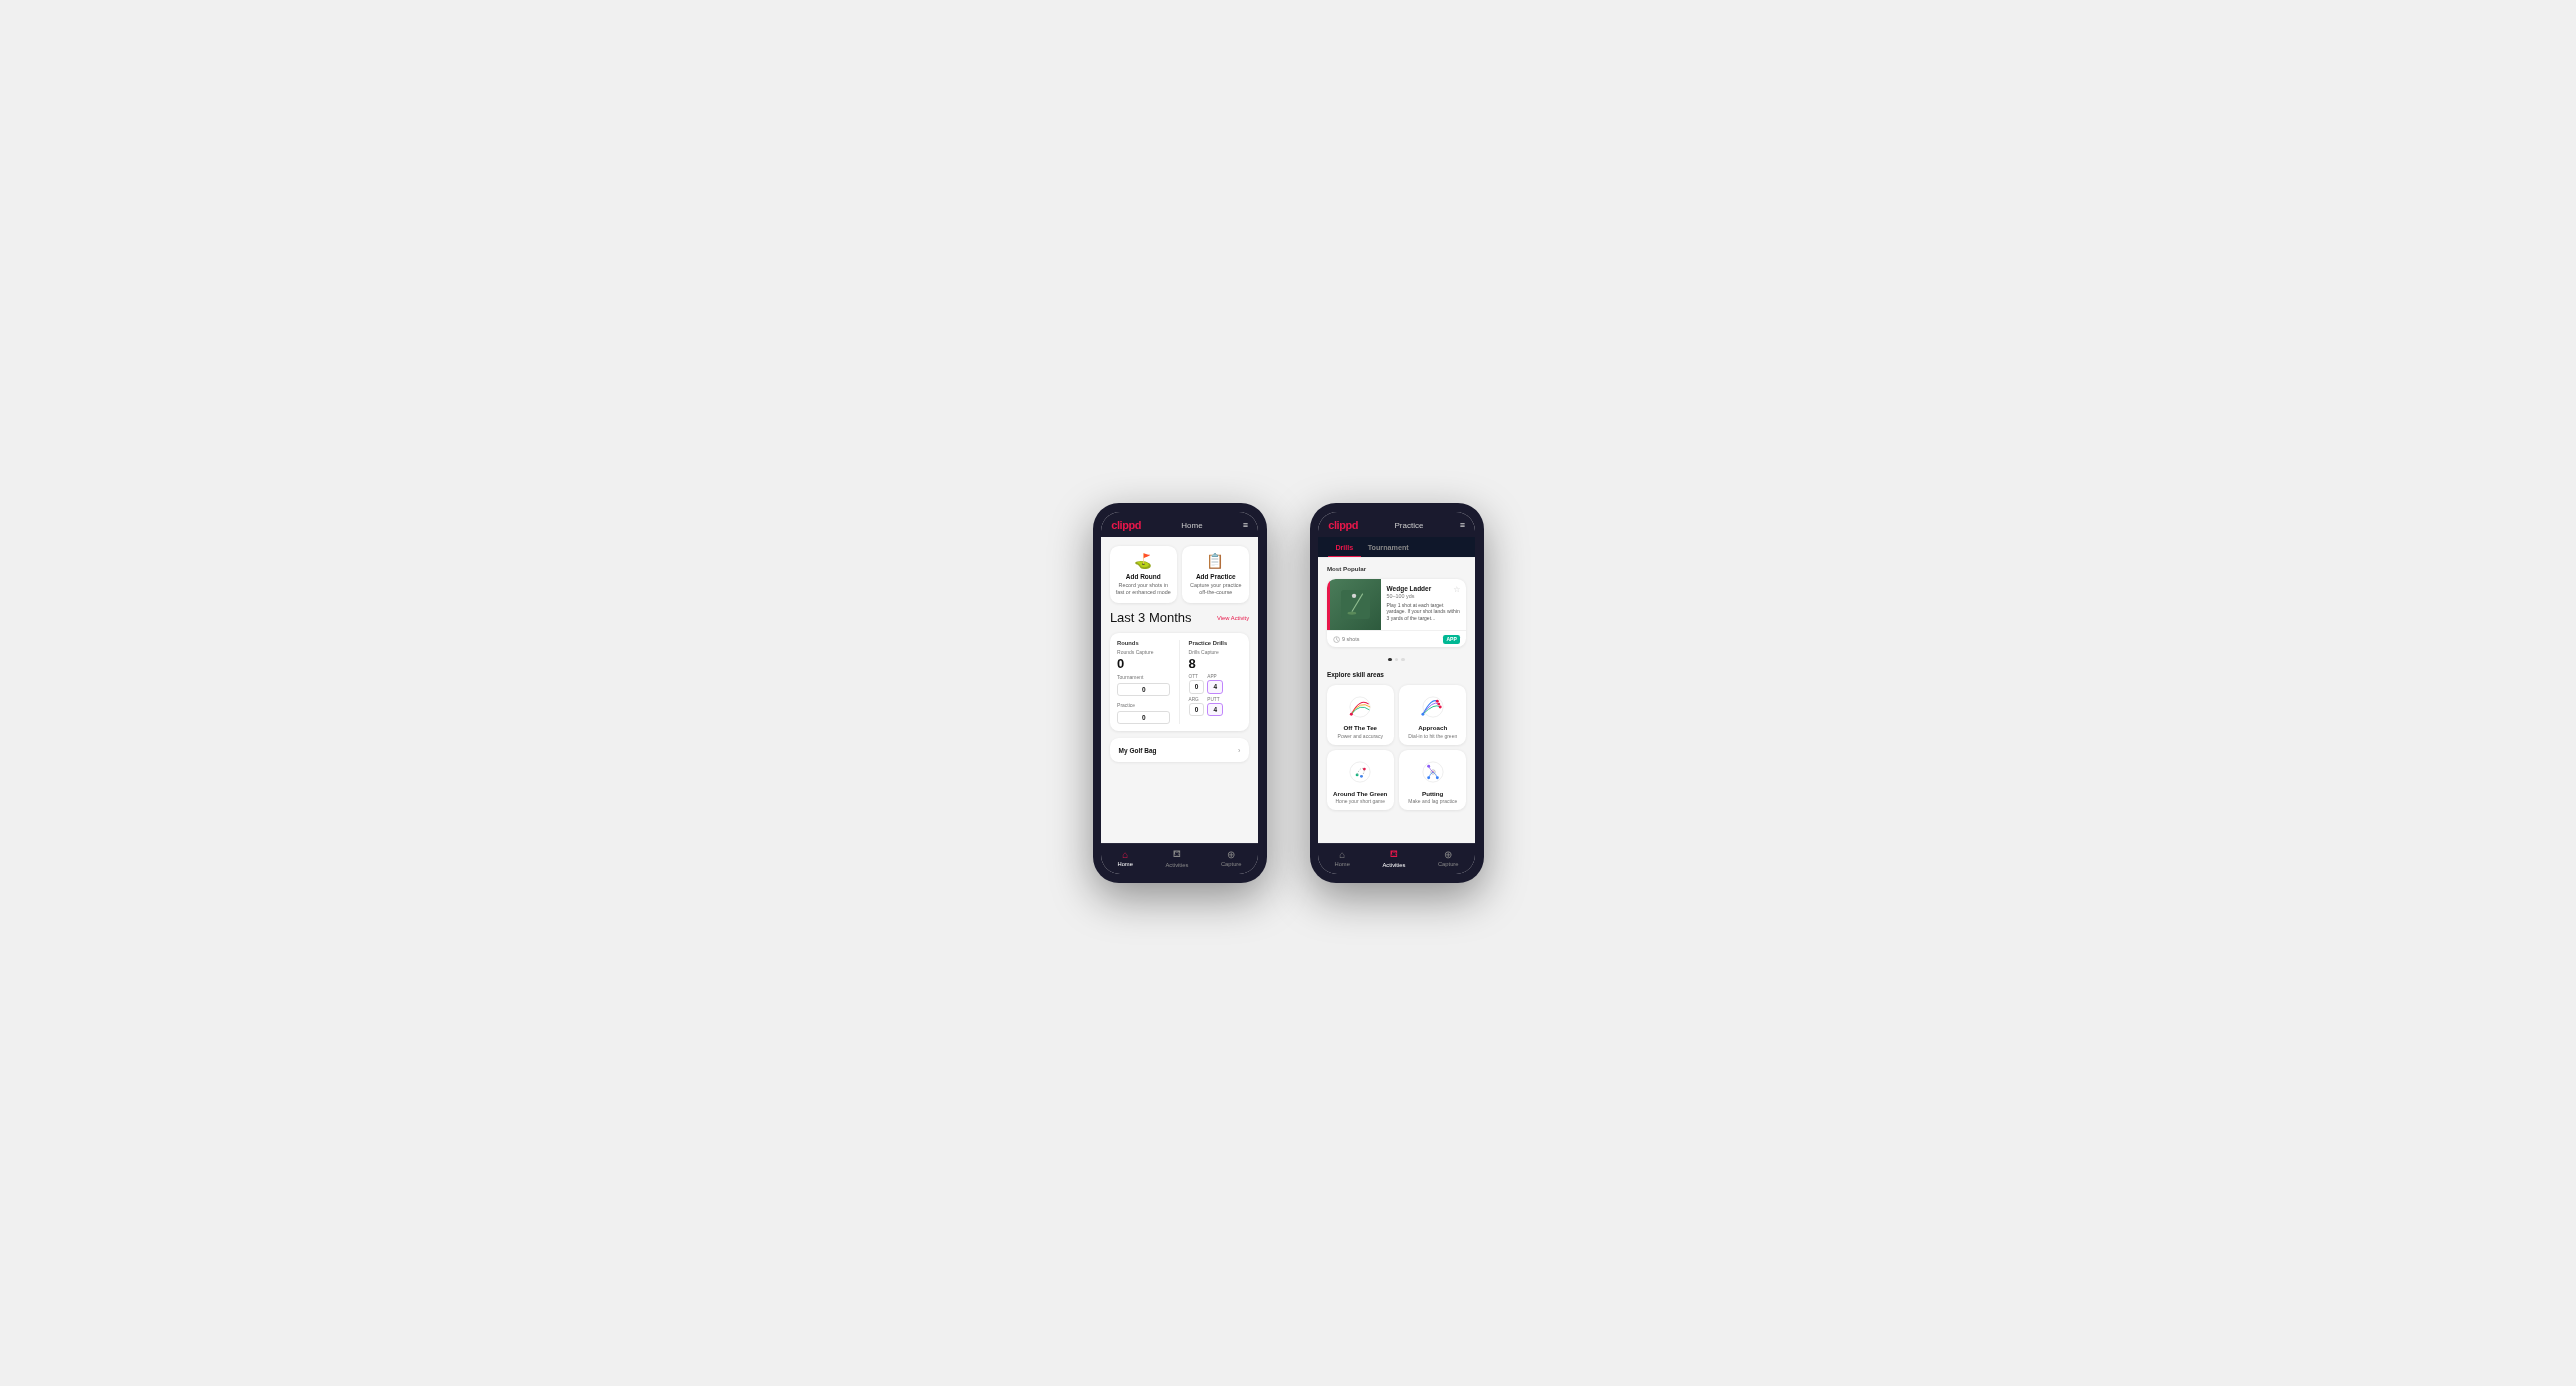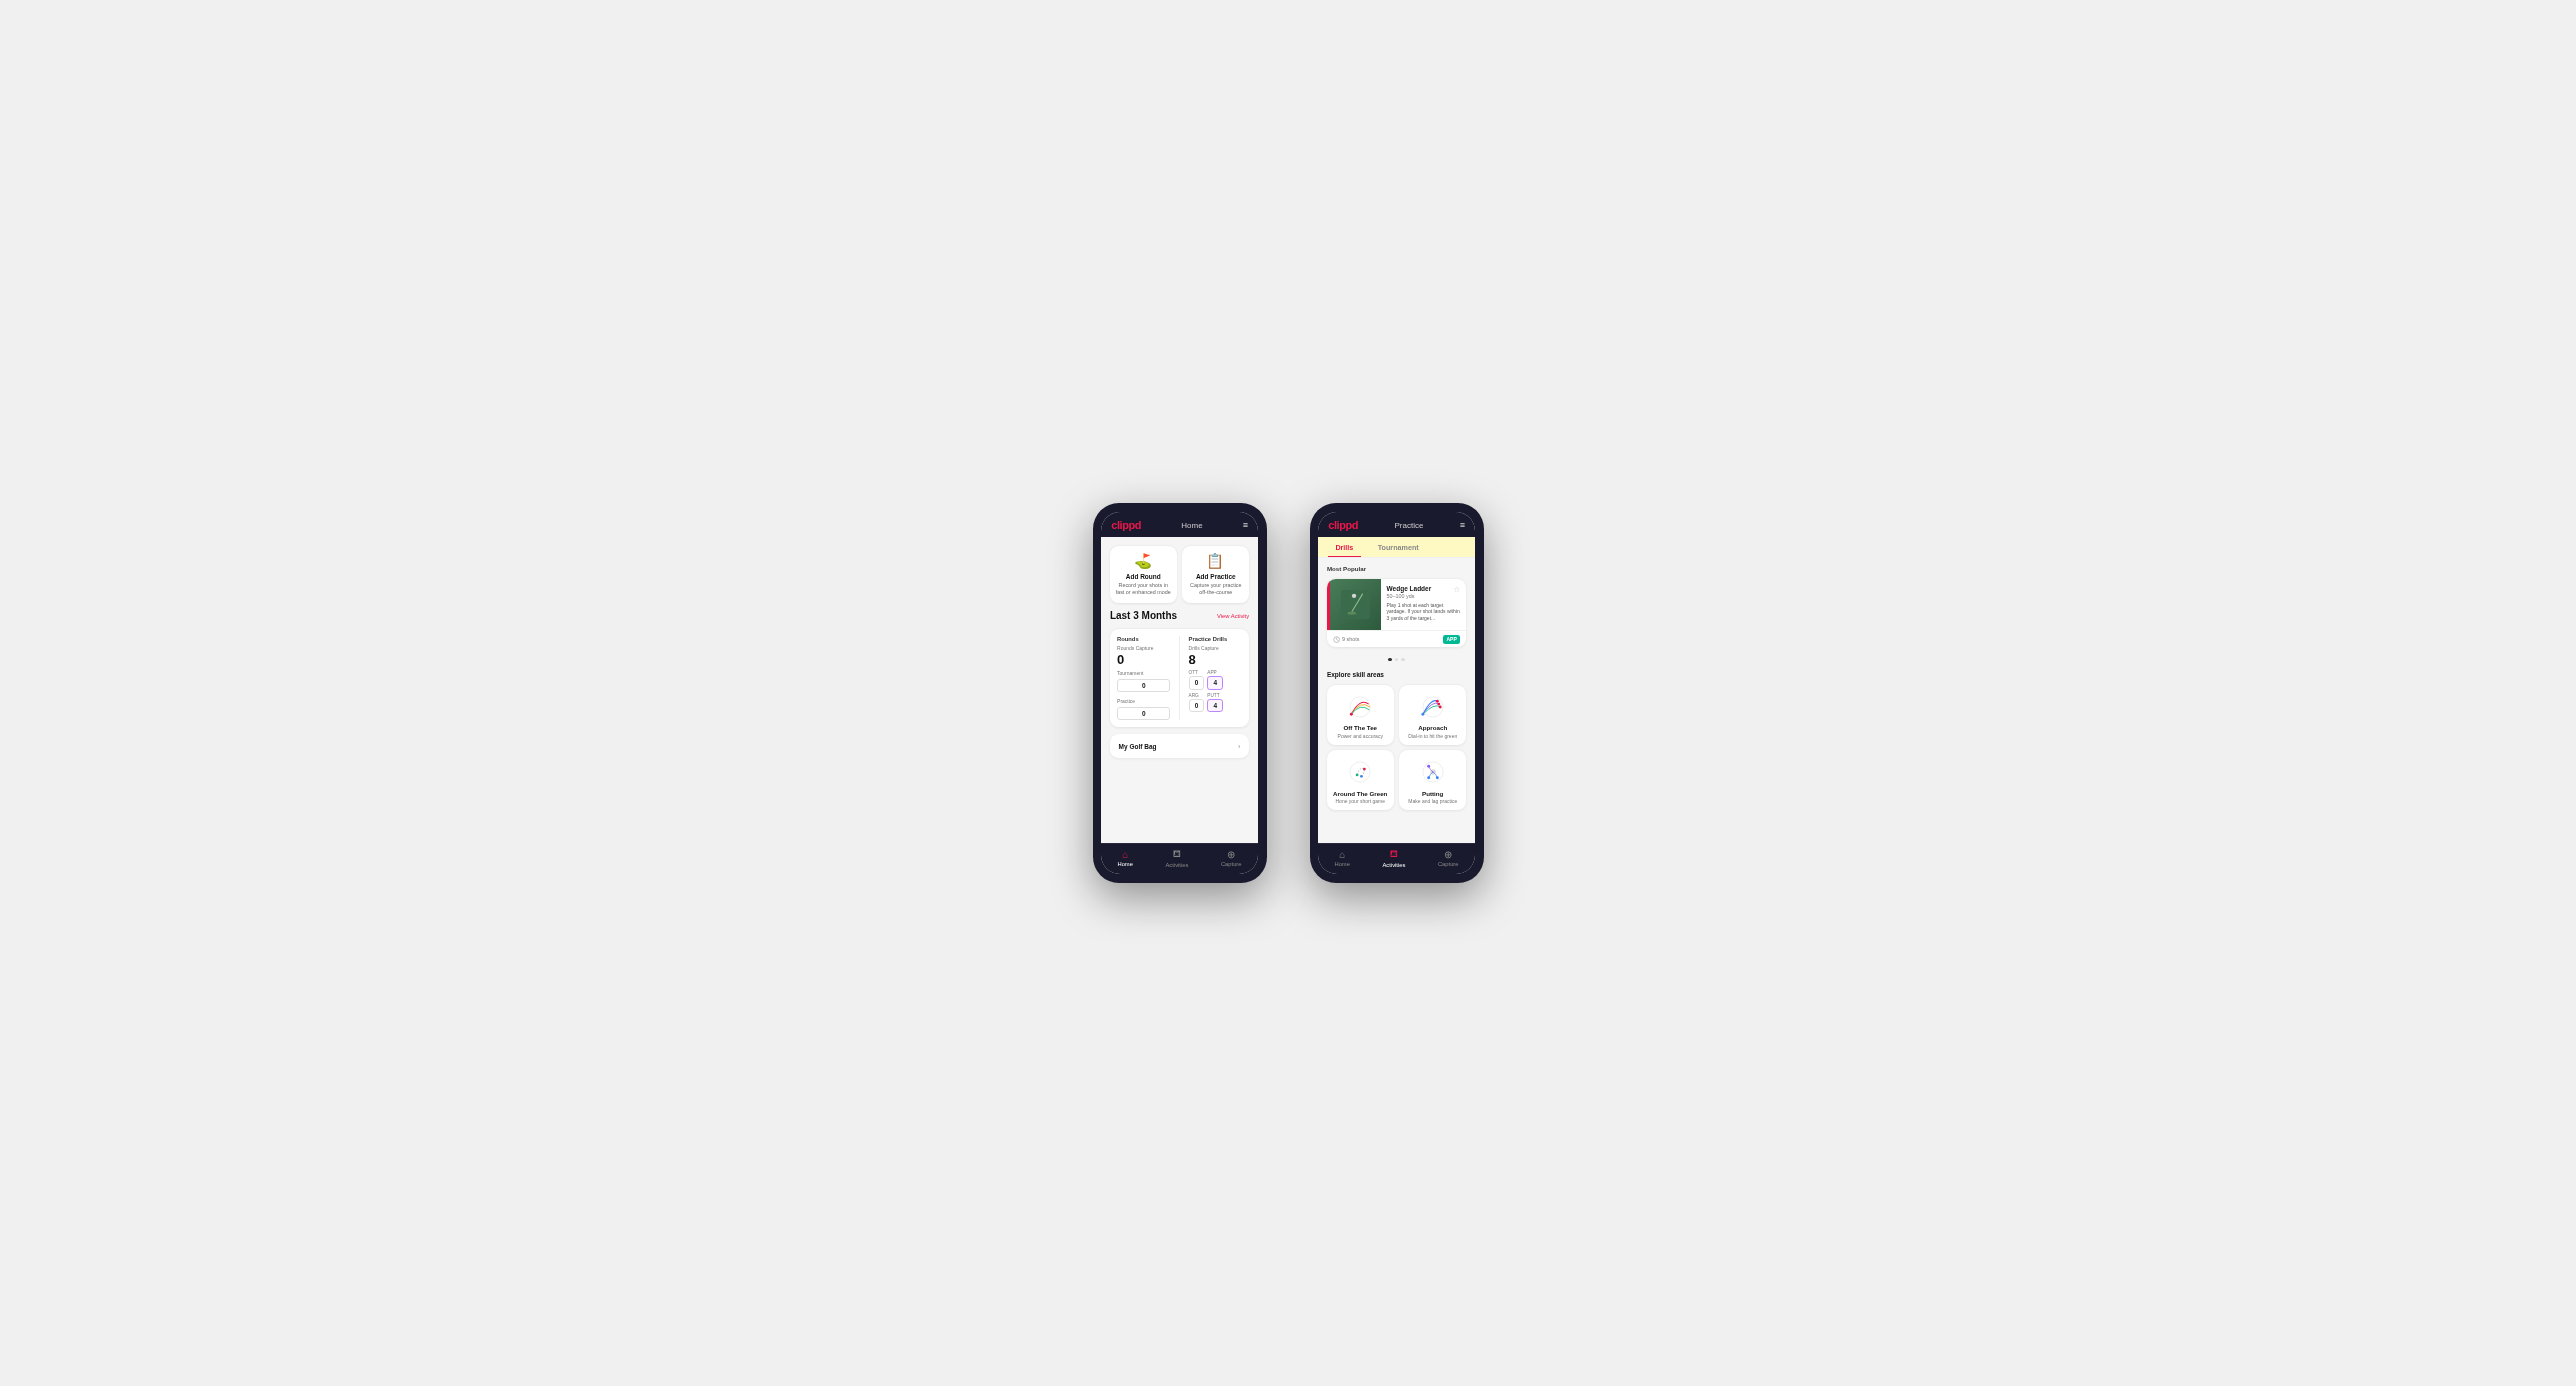--- a/index.html
+++ b/index.html
@@ -129,22 +129,22 @@
       line-height: 1.3;
     }
 
     
     .section-header {
       display: flex;
       justify-content: space-between;
       align-items: center;
     }
     .section-title {
-      font-size: 10px;
-      font-weight: 700;
+      font-size: 13px;
+      font-weight: 400;
       color: #111;
     }
     .section-link {
       font-size: 5.8px;
       color: #e8174a;
       cursor: pointer;
     }
 
     
     .stats-card {
@@ -241,23 +241,23 @@
       color: #111;
     }
     .bag-chevron {
       font-size: 7.2px;
       color: #999;
     }
 
     
     .tabs-bar {
       display: flex;
-      gap: 10px;
+      gap: 0;
       padding: 0 10px;
-      background: #fef9c3;
+      background: #0f172a;
       border-bottom: 0.7px solid #eee;
       flex-shrink: 0;
     }
     .tab-item {
       padding: 5.8px 7.2px 4.3px;
       font-size: 7.2px;
       font-weight: 600;
       color: #888;
       cursor: pointer;
       border-bottom: 1.4px solid transparent;

